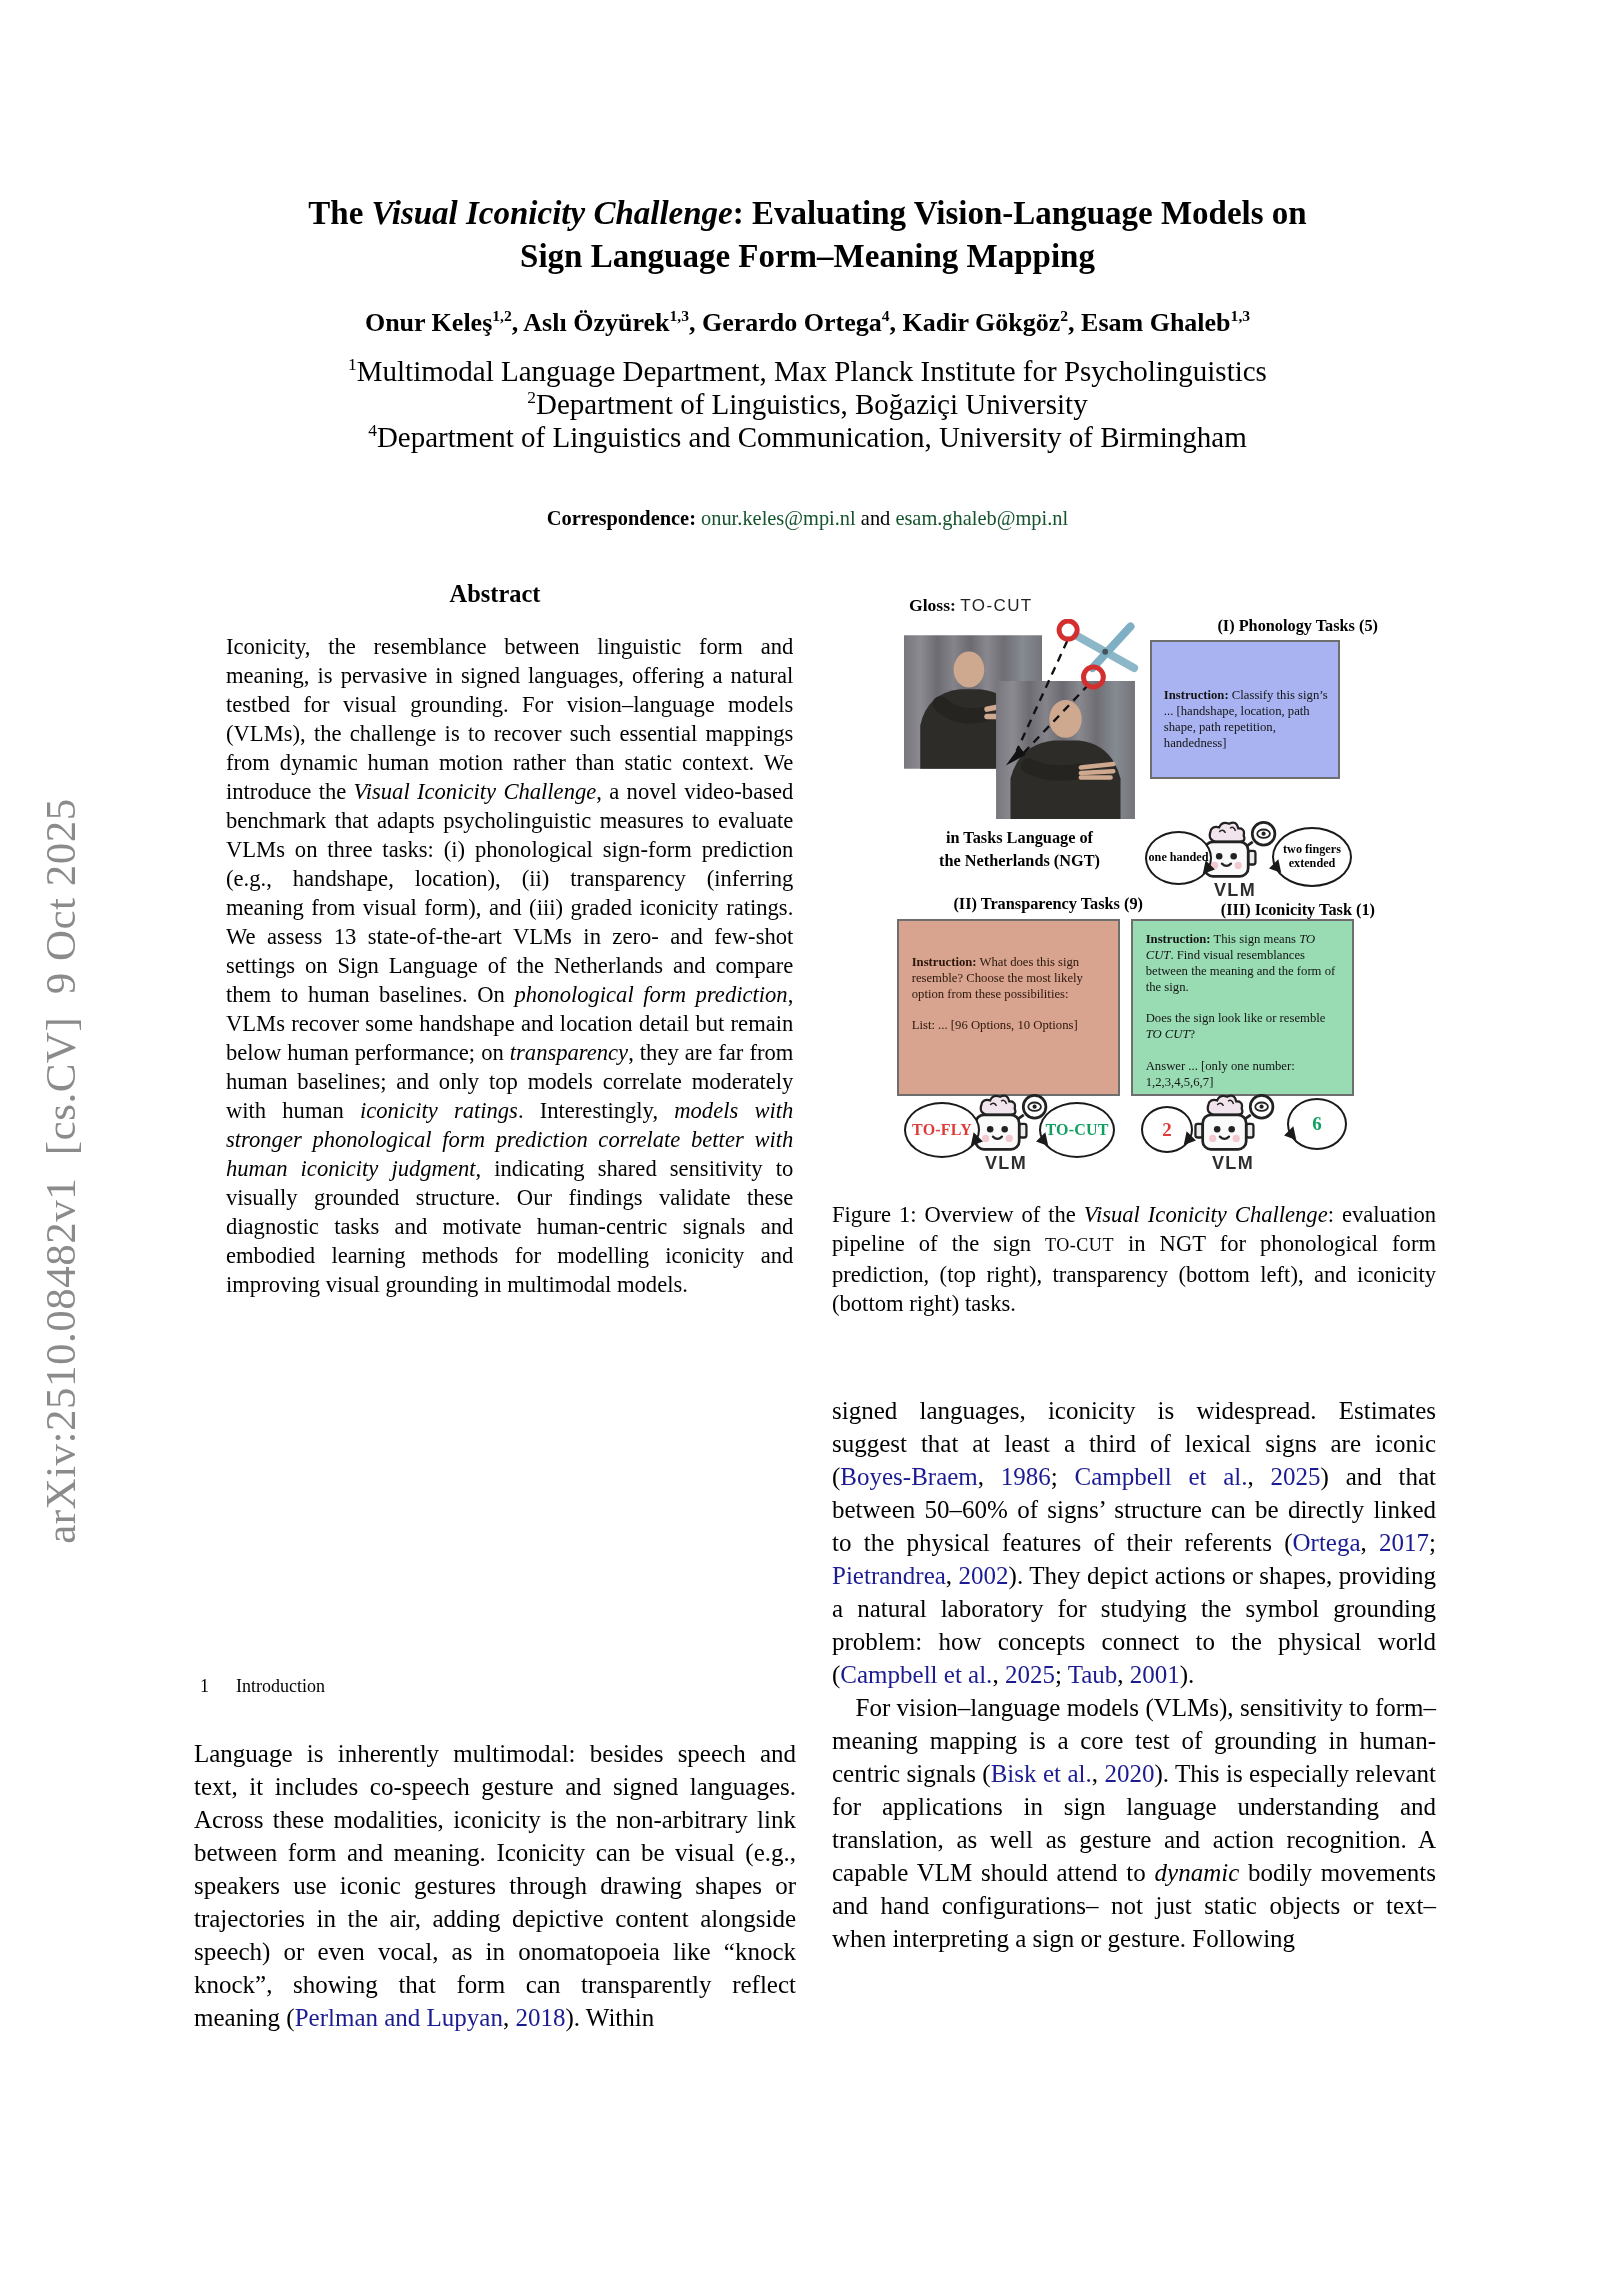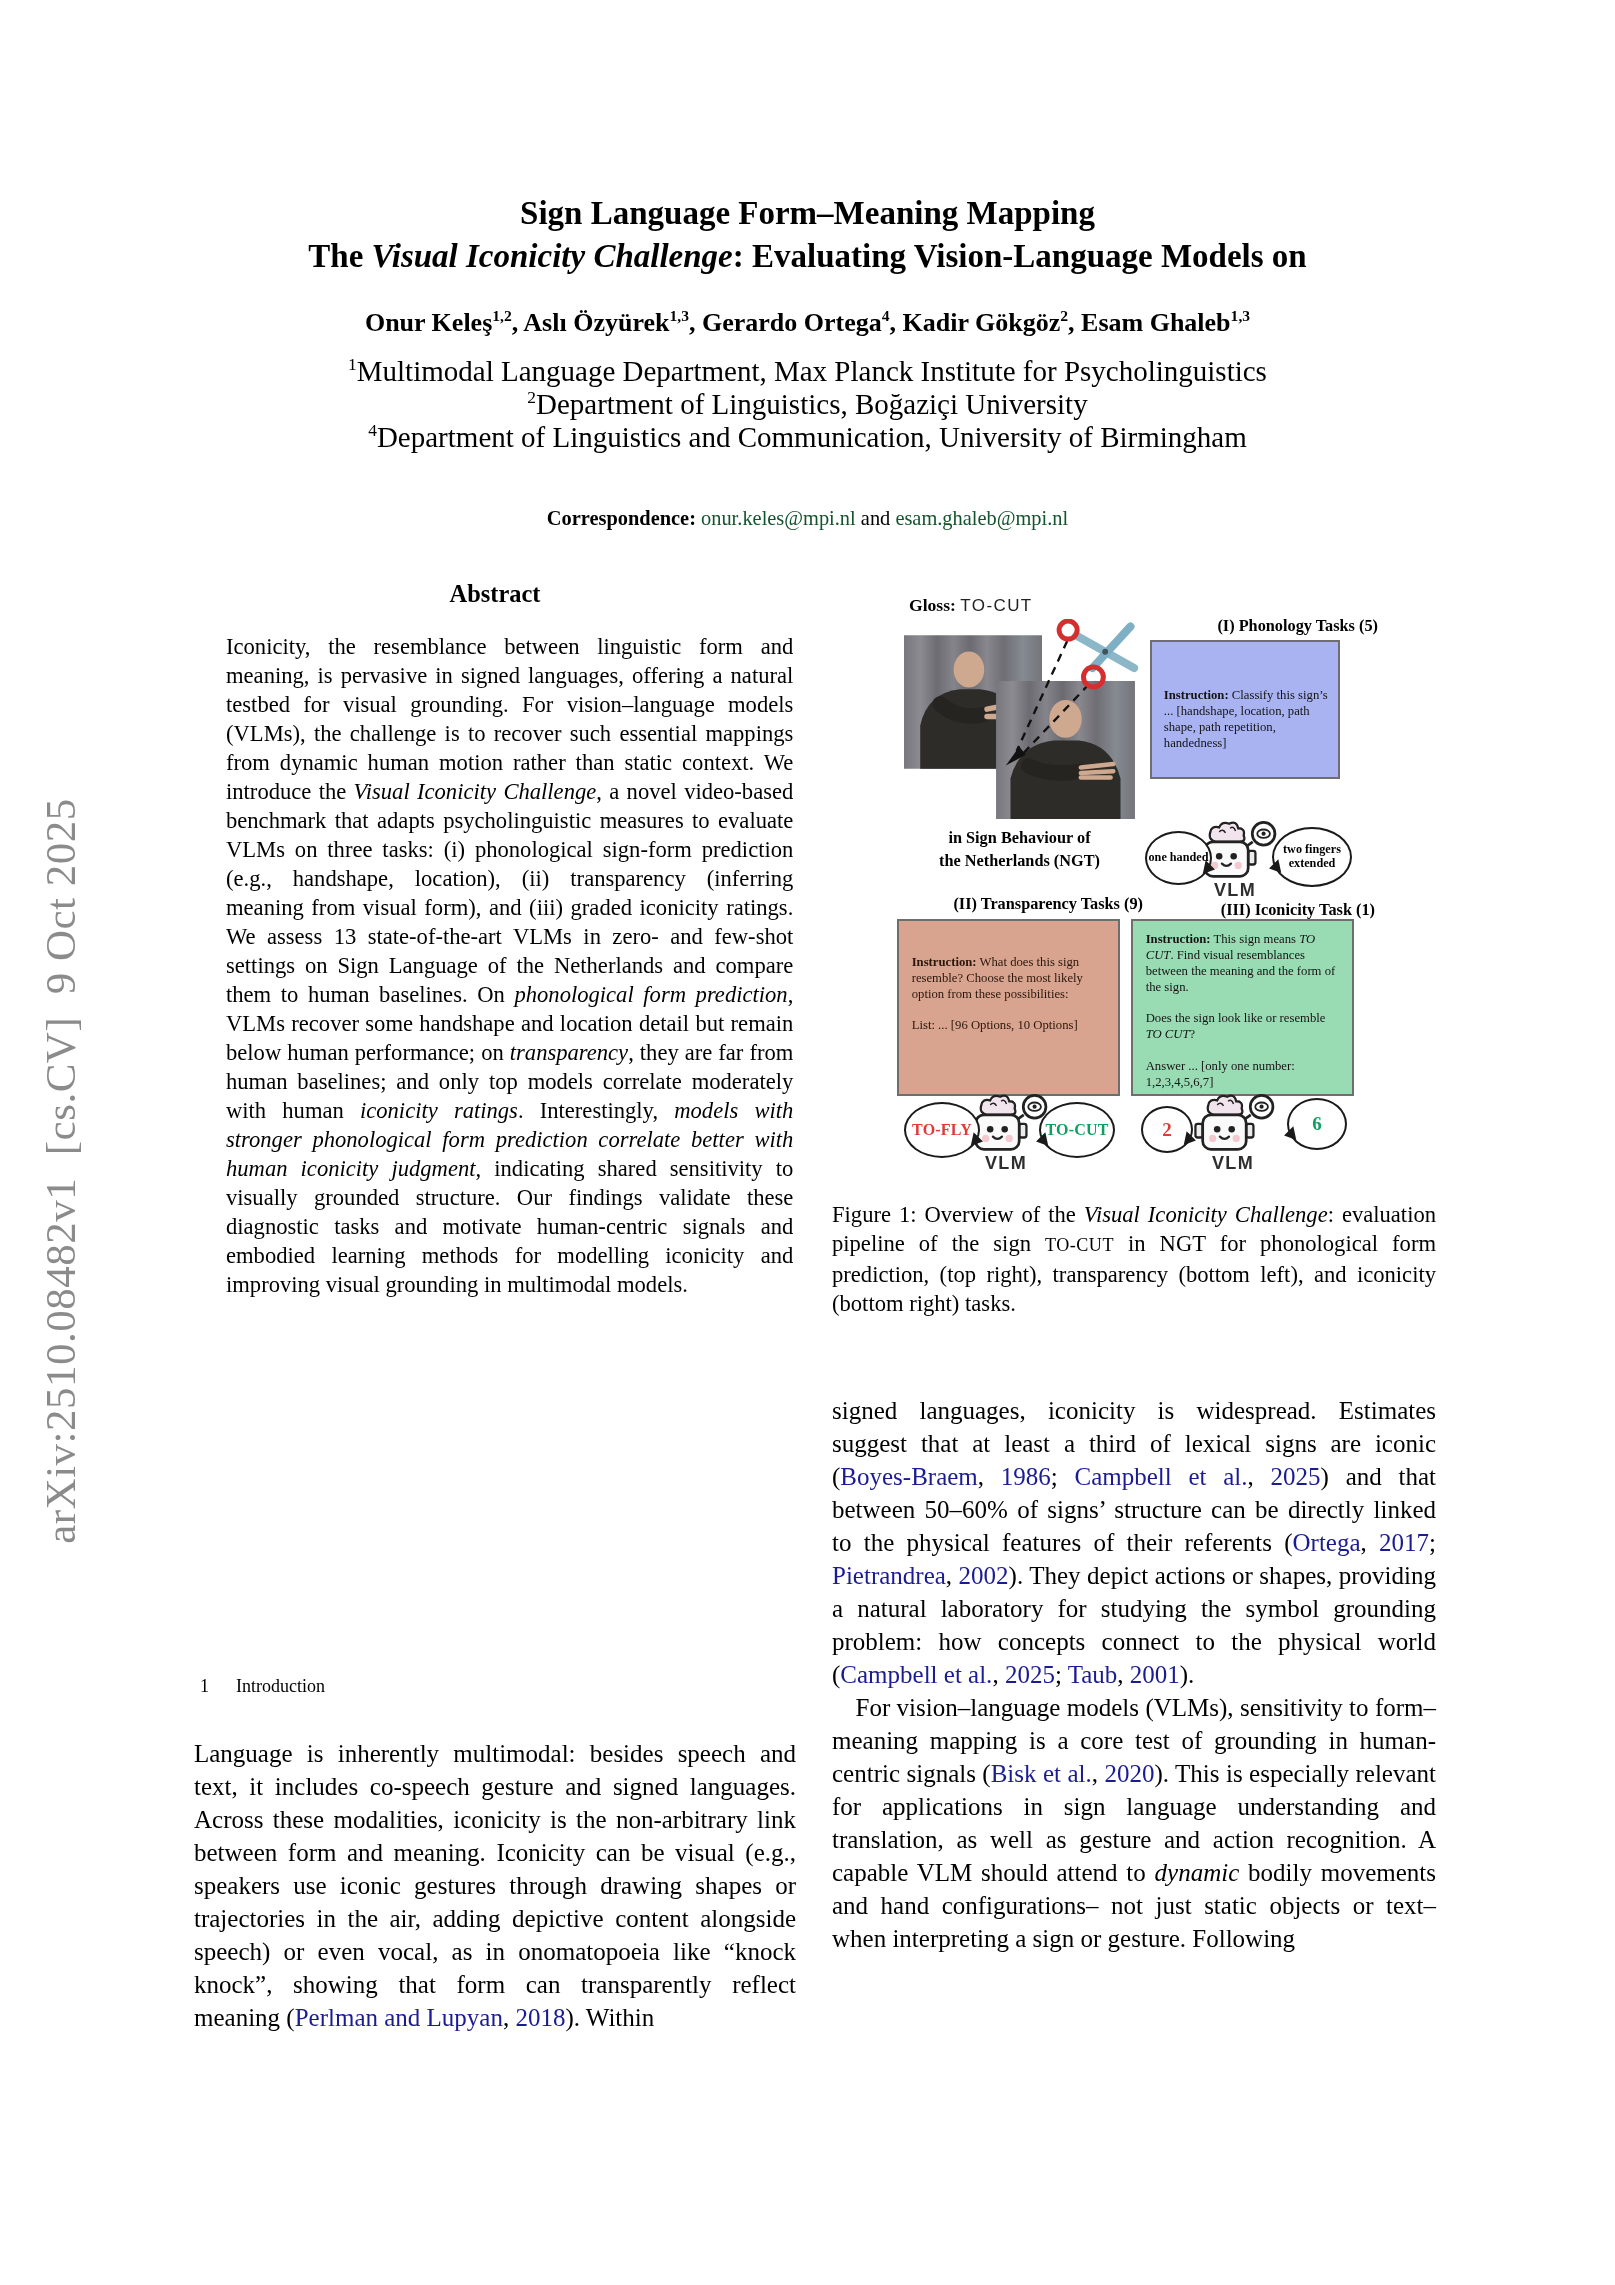--- a/index.html
+++ b/index.html
@@ -87,22 +87,22 @@
     border-right:11.8px solid #1a1a1a;transform:rotate(-12deg);}
 </style>
 </head>
 <body>
 
 <div class="page">
 
   <div class="arxiv-banner">arXiv:2510.08482v1  [cs.CV]  9 Oct 2025</div>
 
   <div class="title">
+    <div><span>The </span><span class="run-i">Visual Iconicity Challenge</span><span>: Evaluating Vision-Language Models on</span></div>
     <div>Sign Language Form–Meaning Mapping</div>
-    <div><span>The </span><span class="run-i">Visual Iconicity Challenge</span><span>: Evaluating Vision-Language Models on</span></div>
   </div>
 
   <div class="authors"><span>Onur Keleş</span><span class="run-sup">1,2</span><span>, </span><span>Aslı Özyürek</span><span class="run-sup">1,3</span><span>, </span><span>Gerardo Ortega</span><span class="run-sup">4</span><span>, </span><span>Kadir Gökgöz</span><span class="run-sup">2</span><span>, </span><span>Esam Ghaleb</span><span class="run-sup">1,3</span></div>
 
   <div class="affiliations">
     <div><span class="run-sup">1</span><span>Multimodal Language Department, Max Planck Institute for Psycholinguistics</span></div>
     <div><span class="run-sup">2</span><span>Department of Linguistics, Boğaziçi University</span></div>
     <div><span class="run-sup">4</span><span>Department of Linguistics and Communication, University of Birmingham</span></div>
   </div>
 
@@ -167,21 +167,21 @@
         <polygon points="2,162 24,150 17,141" fill="#111"></polygon>
         <line x1="80" y1="18" x2="144" y2="54" stroke="#8cb7c9" stroke-width="9" stroke-linecap="round"></line>
         <line x1="98" y1="54" x2="140" y2="8" stroke="#7fafc4" stroke-width="9" stroke-linecap="round"></line>
         <circle cx="112" cy="36" r="3.2" fill="#44525a"></circle>
         <circle cx="71" cy="12" r="10" fill="none" stroke="#d32f2f" stroke-width="5.5"></circle>
         <circle cx="99" cy="64" r="11" fill="none" stroke="#d32f2f" stroke-width="5.5"></circle>
       </svg>
     </div>
 
     <div class="ngt-caption">
-      <div>in Sign Behaviour of</div>
+      <div>in Tasks Language of</div>
       <div>the Netherlands (NGT)</div>
     </div>
 
     <div class="fig-header hdr-phon">(I) Phonology Tasks (5)</div>
     <div class="task-box box-blue">
         <div class="box-para"><span class="run-b">Instruction:</span><span> Classify this sign’s ... [handshape, location, path shape, path repetition, handedness]</span></div>
       </div>
     <div class="bubble bubble-sm tail-r bb-phon-l">one handed</div>
     <div class="bubble bubble-sm tail-l bb-phon-r">two fingers extended</div>
     <div class="vlm-unit vlm-phon">

